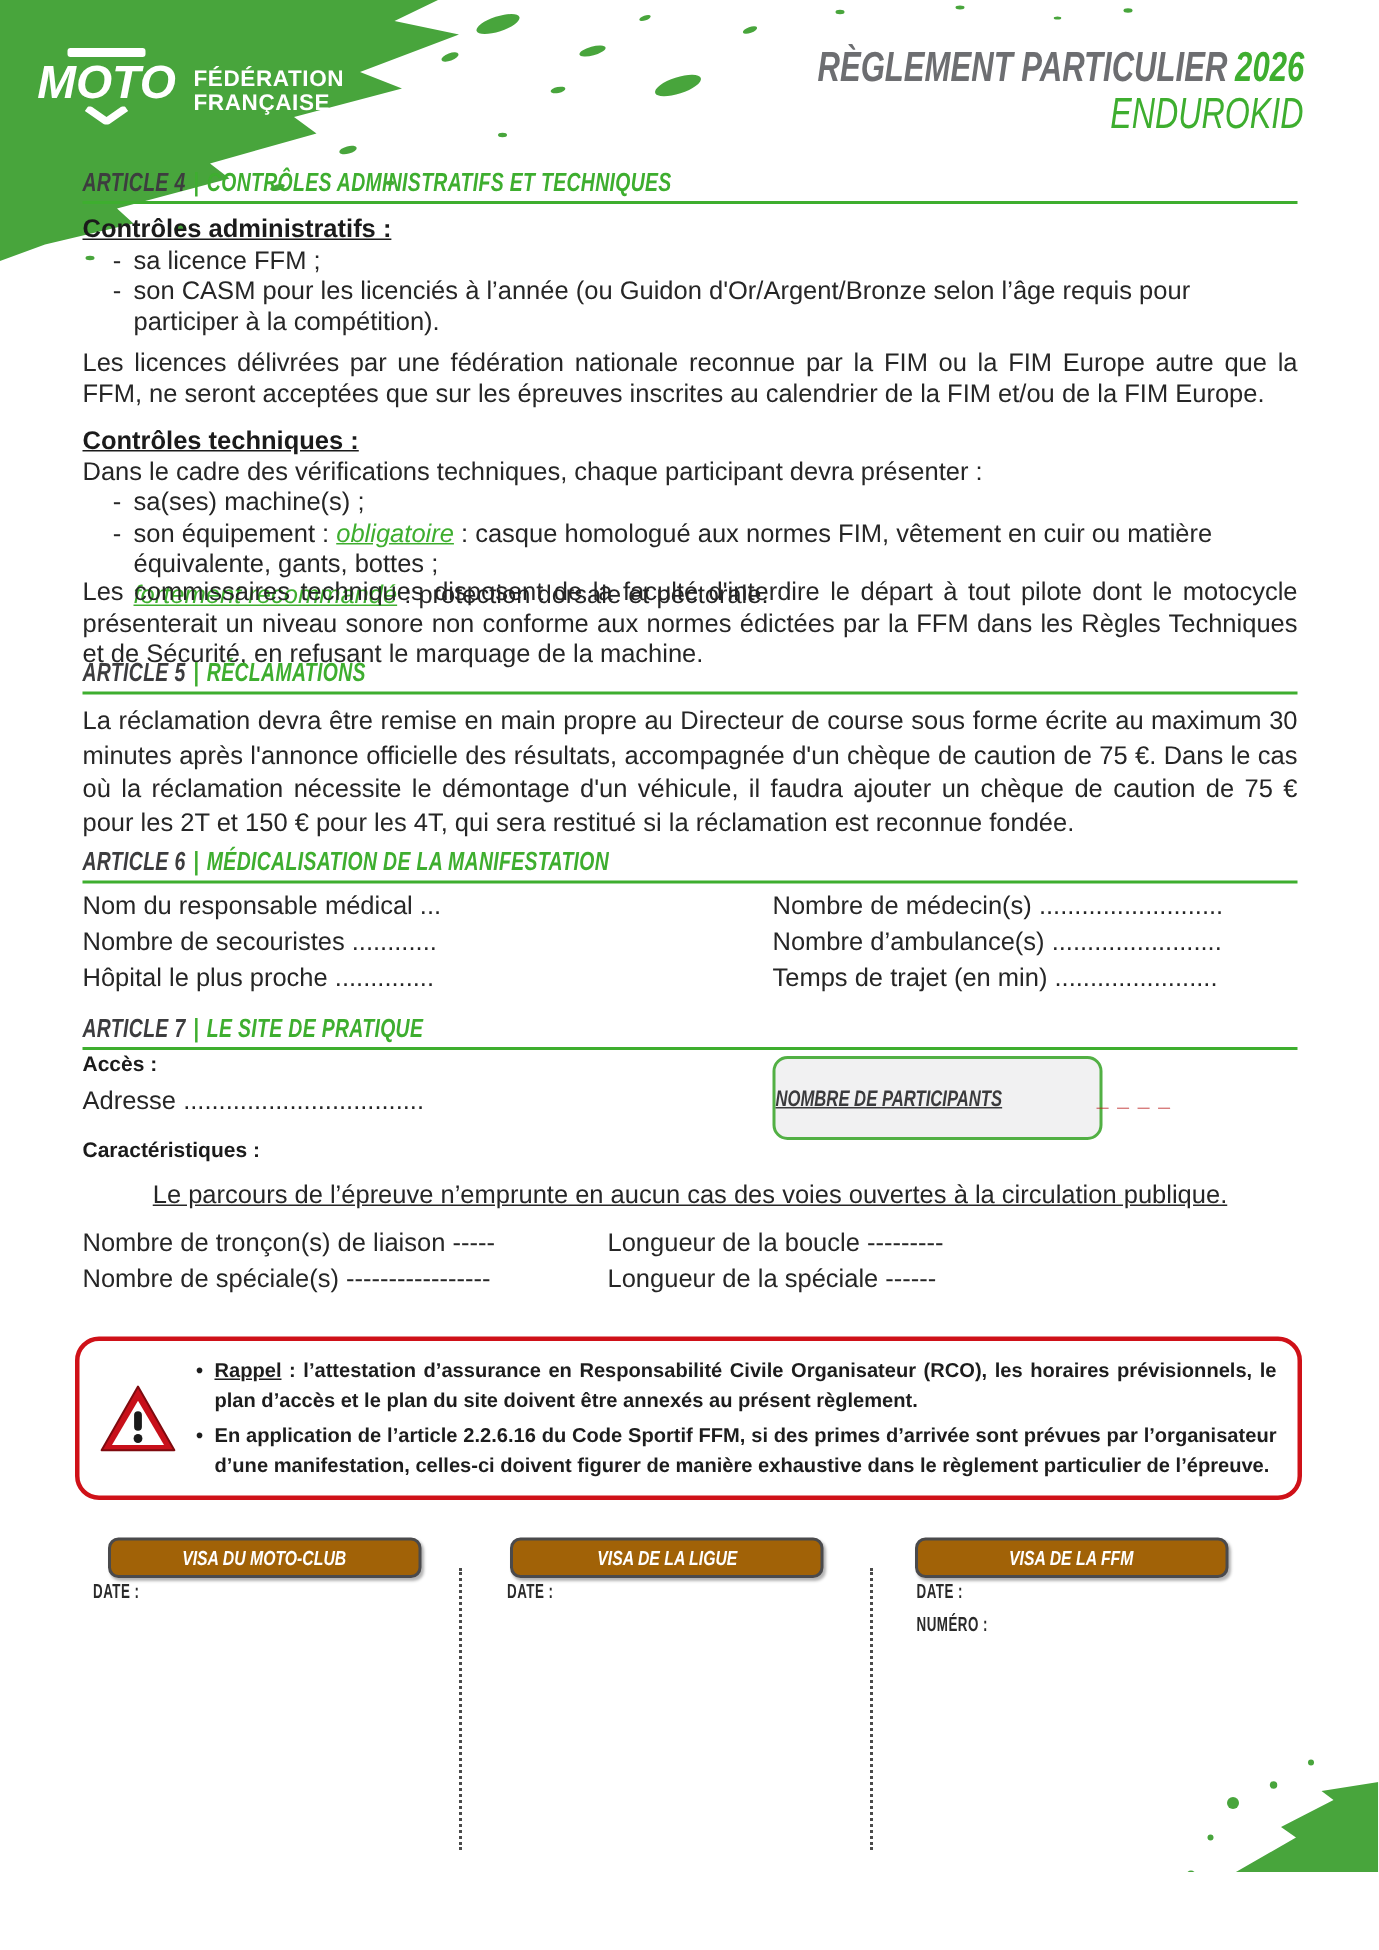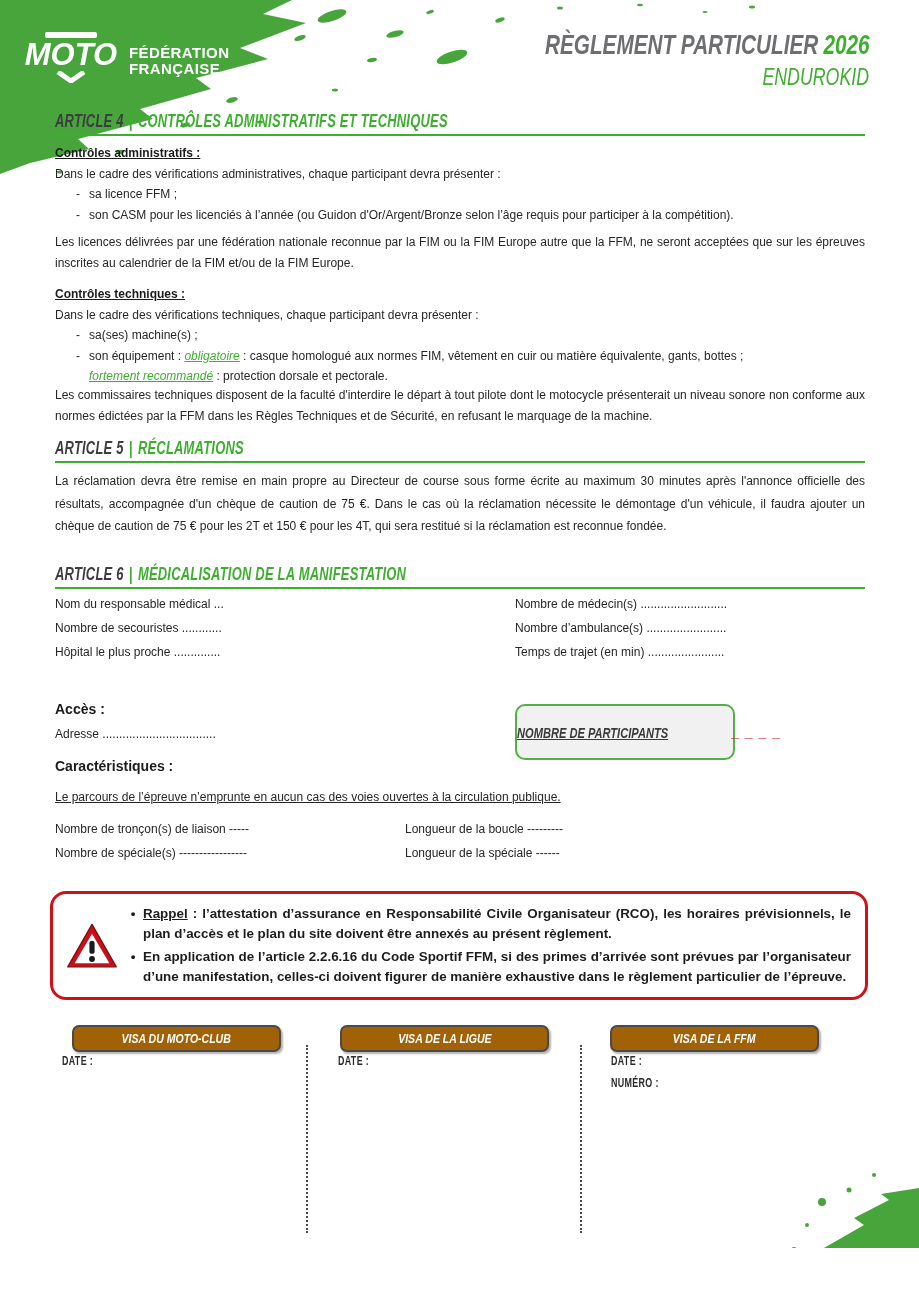--- a/index.html
+++ b/index.html
@@ -9,45 +9,45 @@
 
   
   .cond   { display:inline-block; transform:scaleX(0.74); transform-origin:0 50%; white-space:nowrap; }
   .cond-r { display:inline-block; transform:scaleX(0.74); transform-origin:100% 50%; white-space:nowrap; }
   .cond-c { display:inline-block; transform:scaleX(0.78); transform-origin:50% 50%; white-space:nowrap; }
 
   
   .doc-titles { position:absolute; top:30px; right:50px; text-align:right; font-style:italic; z-index:2; }
   .t1 { font-size:28px; font-weight:bold; color:#6d6e71; line-height:30px; }
   .t1 .yr { color:#3eae2f; margin-left:7px; }
-  .t2 { font-size:24px; font-weight:normal; color:#3eae2f; line-height:27px; margin-top:3px; }
+  .t2 { font-size:29px; font-weight:normal; color:#3eae2f; line-height:27px; margin-top:3px; }
 
   
   .logo { position:absolute; left:22px; top:32px; display:flex; color:#fff; z-index:2; }
   .logo-left { width:98px; text-align:center; }
   .logo-bar { width:52px; height:6px; background:#fff; border-radius:2px; margin:0 auto 1px auto; }
   .logo-moto { font-size:31px; font-weight:bold; font-style:italic; line-height:31px; letter-spacing:0px; }
   .logo-right { margin-left:9px; margin-top:13px; font-weight:bold; font-size:15px; line-height:15.5px; letter-spacing:0.4px; }
 
   
   .art-head { position:absolute; left:55px; width:810px; border-bottom:2px solid #3eae2f; padding-bottom:2px; z-index:1; }
   .head-line { font-style:italic; font-weight:bold; font-size:17.5px; letter-spacing:0.3px; color:#3d3d3f; }
   .h-sep, .h-title { color:#3eae2f; }
   .h-sep { margin:0 7px; }
 
   
   .blk { position:absolute; left:55px; width:810px; }
-  .body-txt { font-size:12px; line-height:20.5px; color:#262626; }
+  .body-txt { font-size:17px; line-height:20.5px; color:#262626; }
   .just { text-align:justify; }
   .bold-u { font-weight:bold; text-decoration:underline; color:#1b1b1b; }
   .li { display:flex; padding-left:12px; }
   .li .dash { flex:0 0 22px; text-align:center; }
   .green-it { color:#3eae2f; font-style:italic; text-decoration:underline; }
   .subhead { font-weight:bold; font-size:14px; color:#1b1b1b; }
-  .underl { text-decoration:underline; }
+  .underl { text-decoration:underline;text-align:center; }
 
   .row2 { display:flex; line-height:24px; }
   .row2 .c1 { flex:0 0 460px; }
   .row2 .c1s { flex:0 0 350px; }
 
   
   .participants-box { position:absolute; left:515px; top:704px; width:216px; height:52px;
       background:#f1f1f2; border:2px solid #52b044; border-radius:10px;
       display:flex; align-items:center; padding:0 0; }
   .pb-label { font-style:italic; font-weight:bold; font-size:15px; color:#3a3a3c; text-decoration:underline; }
@@ -143,21 +143,20 @@
   </div>
 
   <div class="art-head" style="top:111px">
     <span class="cond head-line">
       <span>ARTICLE 4</span><span class="h-sep">|</span><span class="h-title">CONTRÔLES ADMINISTRATIFS ET TECHNIQUES</span>
     </span>
   </div>
 
   <div class="blk body-txt" style="top:143px">
     <div class="bold-u">Contrôles administratifs :</div>
-    <div>Dans le cadre des vérifications administratives, chaque participant devra présenter :</div>
     <div class="li">
       <span class="dash">-</span>
       <span>sa licence FFM ;</span>
     </div>
     <div class="li">
       <span class="dash">-</span>
       <span>son CASM pour les licenciés à l’année (ou Guidon d'Or/Argent/Bronze selon l’âge requis pour participer à la compétition).</span>
     </div>
   </div>
 
@@ -201,20 +200,25 @@
     <div class="row2">
       <div class="c1">Nombre de secouristes ............</div>
       <div>Nombre d’ambulance(s) ........................</div>
     </div>
     <div class="row2">
       <div class="c1">Hôpital le plus proche ..............</div>
       <div>Temps de trajet (en min) .......................</div>
     </div>
   </div>
 
+  <div class="art-head" style="top:675px">
+    <span class="cond head-line">
+      <span>ARTICLE 7</span><span class="h-sep">|</span><span class="h-title">LE SITE DE PRATIQUE</span>
+    </span>
+  </div>
 
   <div class="blk subhead" style="top:701px">Accès :</div>
   <div class="blk body-txt" style="top:724px">Adresse ..................................</div>
 
   <div class="participants-box">
     <span class="cond pb-label">NOMBRE DE PARTICIPANTS</span>
     <span class="pb-blanks">_ _ _ _</span>
   </div>
 
   <div class="blk subhead" style="top:758px">Caractéristiques :</div>

